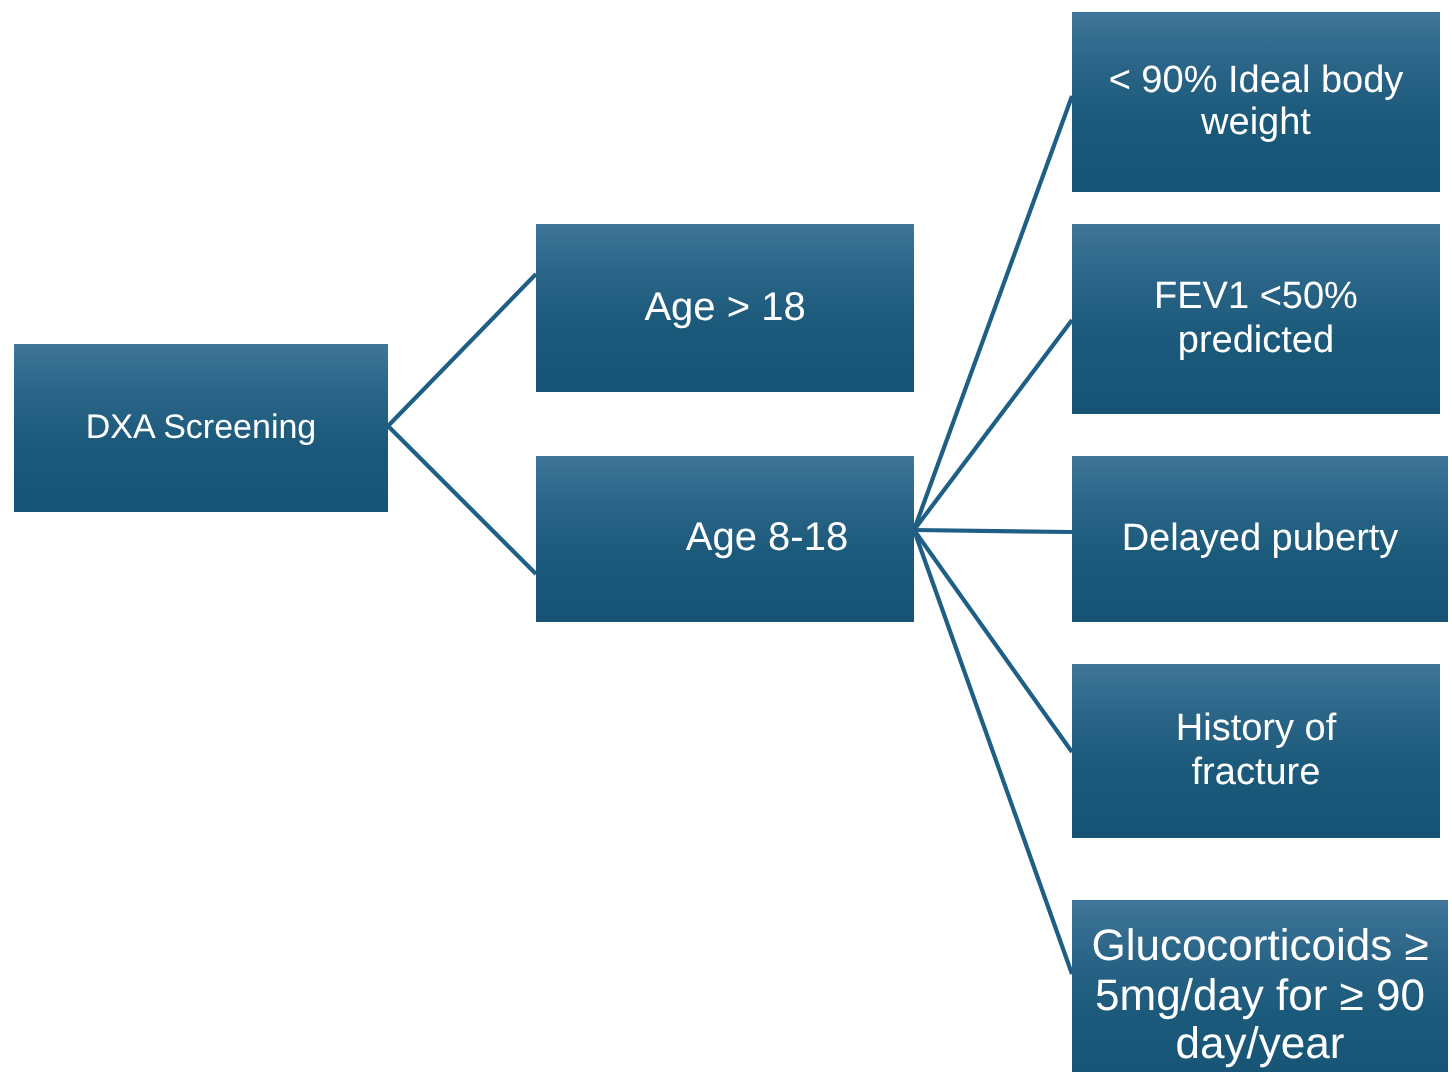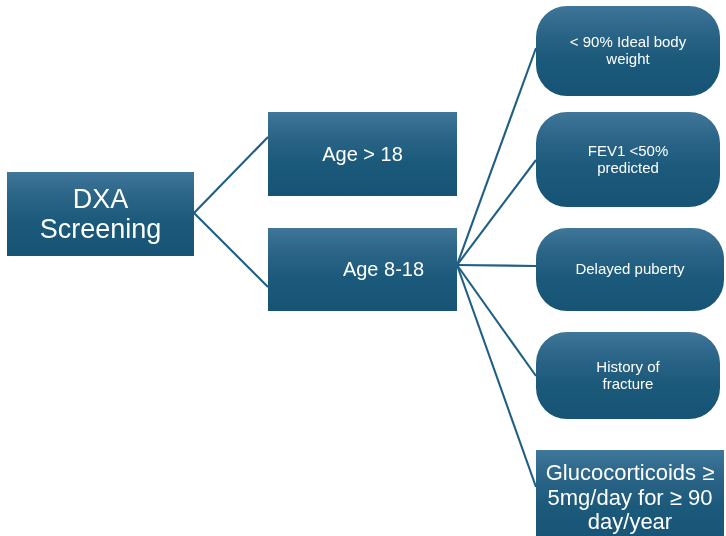--- a/index.html
+++ b/index.html
@@ -34,23 +34,23 @@
     line-height: 1.12;
     background: linear-gradient(180deg, #3f7699 0%, #2b6587 28%, #1c5a7c 58%, #165375 100%);
     padding: 2px 6px;
     z-index: 2;
   }
   .node .label {
     display: block;
     width: 100%;
     white-space: pre-line;
   }
-  .node-root { font-size: 27px; }
+  .node-root { font-size: 17px; }
   .node-mid  { font-size: 20px; }
-  .node-leaf { font-size: 15px; border-radius: 31px; }
+  .node-leaf { font-size: 19px; }
   .node-leaf-small { font-size: 22px; margin-top: 12px; }
 </style>
 </head>
 <body>
 
 <div id="canvas">
 
   <svg id="connectors" viewBox="0 0 726 536" width="726" height="536" xmlns="http://www.w3.org/2000/svg">
     <g fill="none" stroke="#1f5f85" stroke-width="2.1" stroke-linecap="butt">
       <line x1="194" y1="213" x2="268" y2="137"></line>

